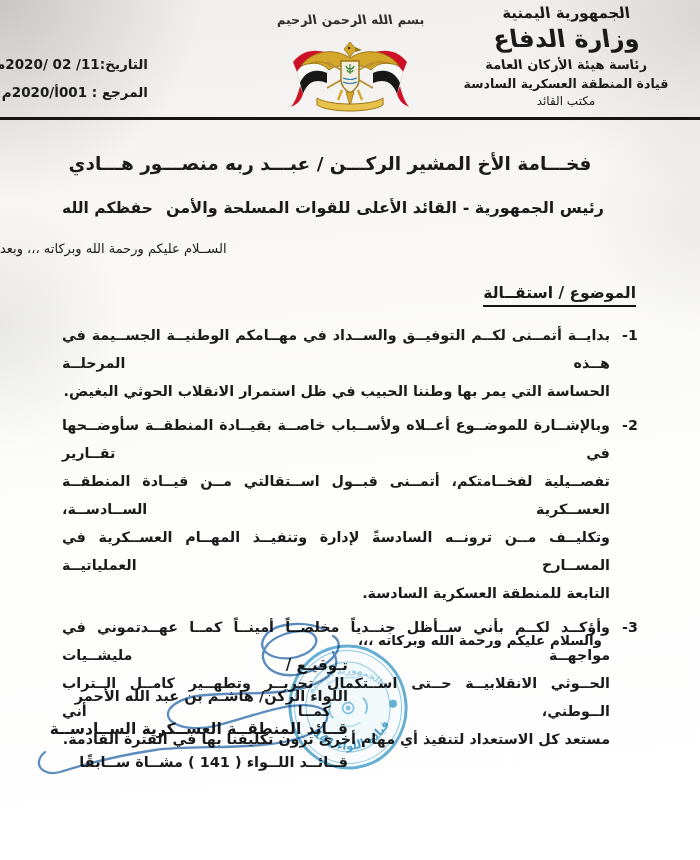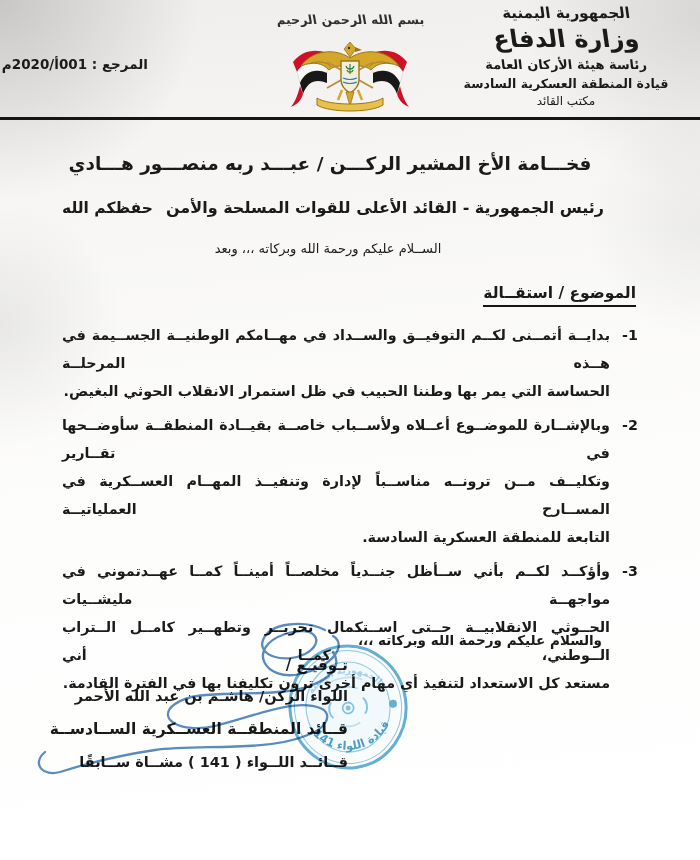--- a/index.html
+++ b/index.html
@@ -22,21 +22,21 @@
   .lh-region{font-size:12.5px;font-weight:700;margin-top:3px;}
   .lh-office{font-size:12px;font-weight:400;margin-top:2px;}
   .meta{top:50px;right:552px;left:12px;text-align:left;direction:rtl;font-size:13.5px;font-weight:700;line-height:2.1;white-space:nowrap;}
   .basmala{top:12px;left:270px;width:160px;text-align:center;font-size:12.5px;font-weight:700;transform:skewX(10deg);opacity:.9;}
   .divider{top:117px;left:0;width:700px;height:3px;background:#151515;}
   
   .addr1{top:153px;left:0;width:660px;text-align:center;font-size:18.5px;font-weight:800;}
   .addr2{top:198px;left:0;width:700px;text-align:center;font-size:16px;font-weight:800;}
   .addr2 .main{position:relative;right:-35px;}
   .addr2-side{top:199px;left:62px;font-size:15.5px;font-weight:800;}
-  .addr3{top:241px;left:0;width:656px;text-align:center;font-size:13px;font-weight:500;}
+  .addr3{top:241px;left:0;width:656px;text-align:left;font-size:13px;font-weight:500;}
   
   .subject{top:284px;right:64px;font-size:15.5px;font-weight:800;border-bottom:2.5px solid #151515;padding-bottom:3px;}
   
   .list{top:321px;right:62px;left:62px;font-size:14.3px;font-weight:600;}
   .item{position:relative;margin-bottom:6px;}
   .item .num{position:absolute;right:0;top:0;line-height:28px;font-weight:700;}
   .item .lines{padding-right:28px;}
   .bline{line-height:28px;text-align:justify;text-align-last:justify;}
   .bline.last{text-align:right;text-align-last:right;}
   .closing{top:592px;right:98px;font-size:13.5px;font-weight:700;margin-top:40px;}
@@ -54,20 +54,21 @@
 
 <div class="abs letterhead">
   <div class="lh-republic">الجمهورية اليمنية</div>
   <div class="lh-ministry">وزارة الدفاع</div>
   <div class="lh-staff">رئاسة هيئة الأركان العامة</div>
   <div class="lh-region">قيادة المنطقة العسكرية السادسة</div>
   <div class="lh-office">مكتب القائد</div>
 </div>
 
 <div class="abs meta">
+  <div>التاريخ:11/ 02 /2020م</div>
   <div>المرجع : 001أ/2020م</div>
 </div>
 
 <div class="abs basmala">بسم الله الرحمن الرحيم</div>
 
 <svg class="abs" style="top:36px;left:289px" width="122" height="76" viewBox="0 0 122 76">
 
   <g>
     <path d="M4,26 C12,15 26,12 38,17 L38,27 C26,22 14,26 8,36 Z" fill="#ce1126"></path>
     <path d="M8,36 C14,26 26,22 38,27 L38,37 C26,32 16,36 11,47 Z" fill="#f8f8f6" stroke="#bbb" stroke-width=".4"></path>
@@ -119,21 +120,22 @@
     <span class="num">1-</span>
     <div class="lines">
       <div class="bline">بدايــة أتمــنى لكــم التوفيــق والســداد في مهــامكم الوطنيــة الجســيمة في هــذه المرحلــة</div>
       <div class="bline last">الحساسة التي يمر بها وطننا الحبيب في ظل استمرار الانقلاب الحوثي البغيض.</div>
     </div>
   </div>
   <div class="item">
     <span class="num">2-</span>
     <div class="lines">
       <div class="bline">وبالإشــارة للموضــوع أعــلاه ولأســباب خاصــة بقيــادة المنطقــة سأوضــحها في تقــارير</div>
-      <div class="bline">وتكليــف مــن ترونــه مناســباً لإدارة وتنفيــذ المهــام العســكرية في المســارح العملياتيــة</div>
+      <div class="bline">تفصــيلية لفخــامتكم، أتمــنى قبــول اســتقالتي مــن قيــادة المنطقــة العســكرية الســادســة،</div>
+      <div class="bline">وتكليــف مــن ترونــه السادسةً لإدارة وتنفيــذ المهــام العســكرية في المســارح العملياتيــة</div>
       <div class="bline last">التابعة للمنطقة العسكرية السادسة.</div>
     </div>
   </div>
   <div class="item">
     <span class="num">3-</span>
     <div class="lines">
       <div class="bline">وأؤكــد لكــم بأني ســأظل جنــدياً مخلصــاً أمينــاً  كمــا عهــدتموني في مواجهــة مليشــيات</div>
       <div class="bline">الحــوثي الانقلابيــة حــتى اســتكمال تحريــر وتطهــير كامــل الــتراب الــوطني، كمــا أني</div>
       <div class="bline last">مستعد كل الاستعداد لتنفيذ أي مهام أخرى ترون تكليفنا بها في الفترة القادمة.</div>
     </div>

